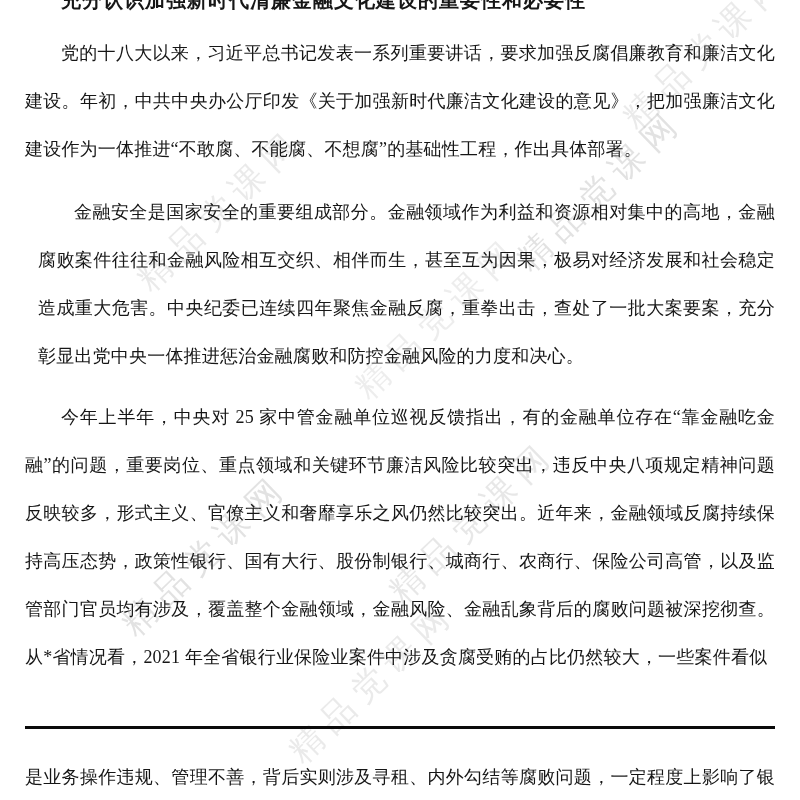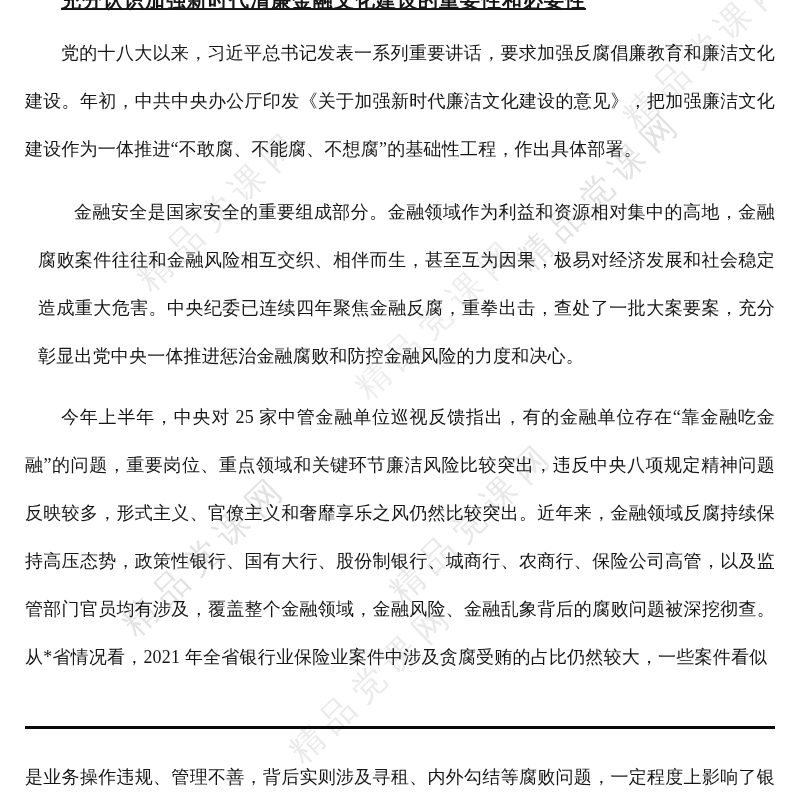--- a/index.html
+++ b/index.html
@@ -47,21 +47,20 @@
     z-index: 1;
     color: #161616;
     font-size: 18px;
     line-height: 48px;
     letter-spacing: 0.2px;
     text-align: justify;
   }
   .clipped-heading-wrap {
     height: 13px;
     overflow: hidden;
-    text-decoration: underline;
   }
   .clipped-heading {
     display: block;
     margin-top: -12px;
     padding-left: 36px;
     font-size: 20px;
     line-height: 24px;
     font-weight: bold;
     letter-spacing: 1px;
     white-space: nowrap;

